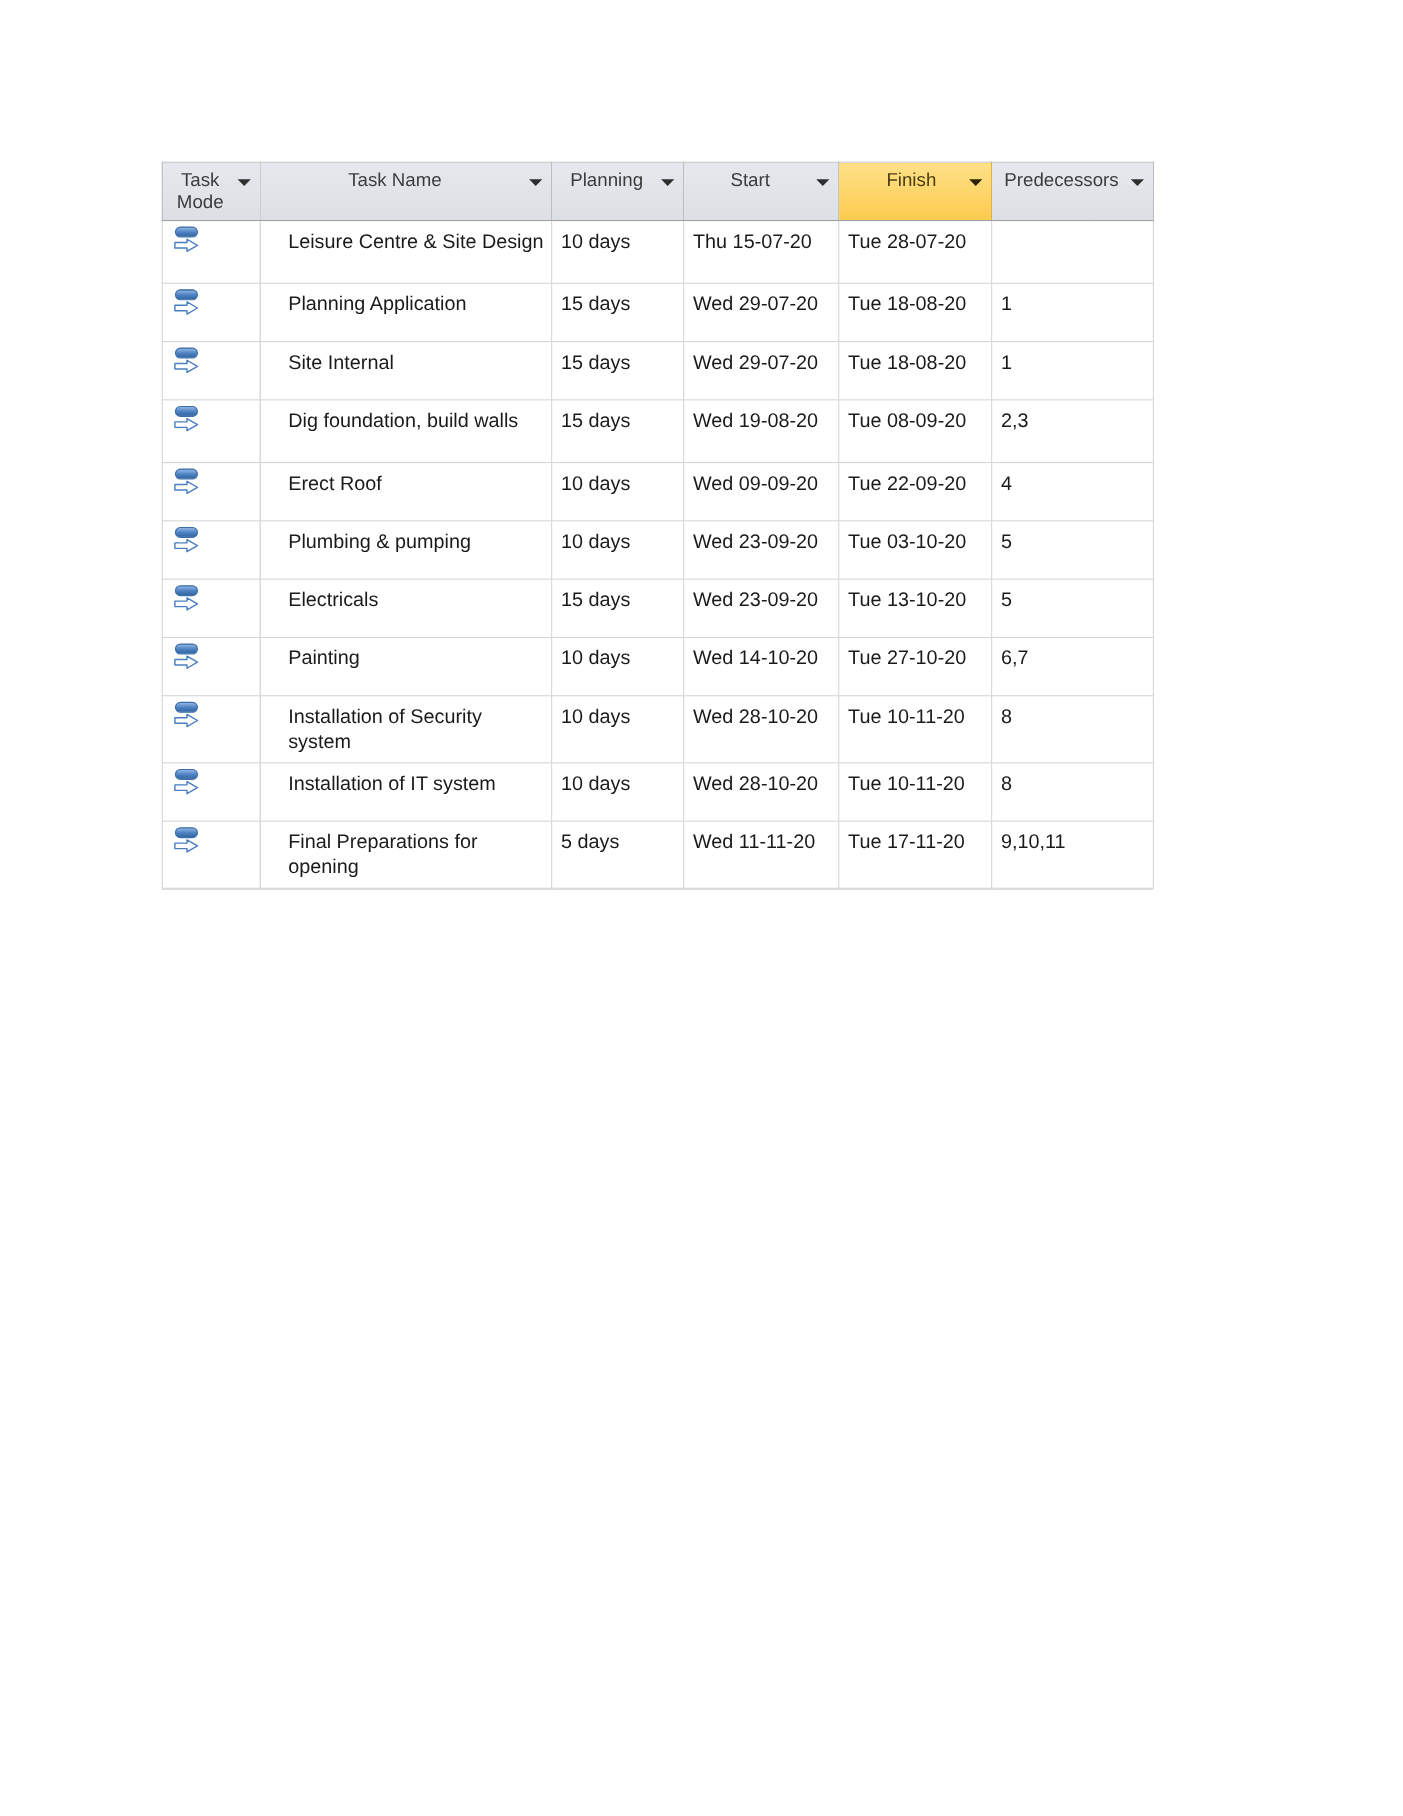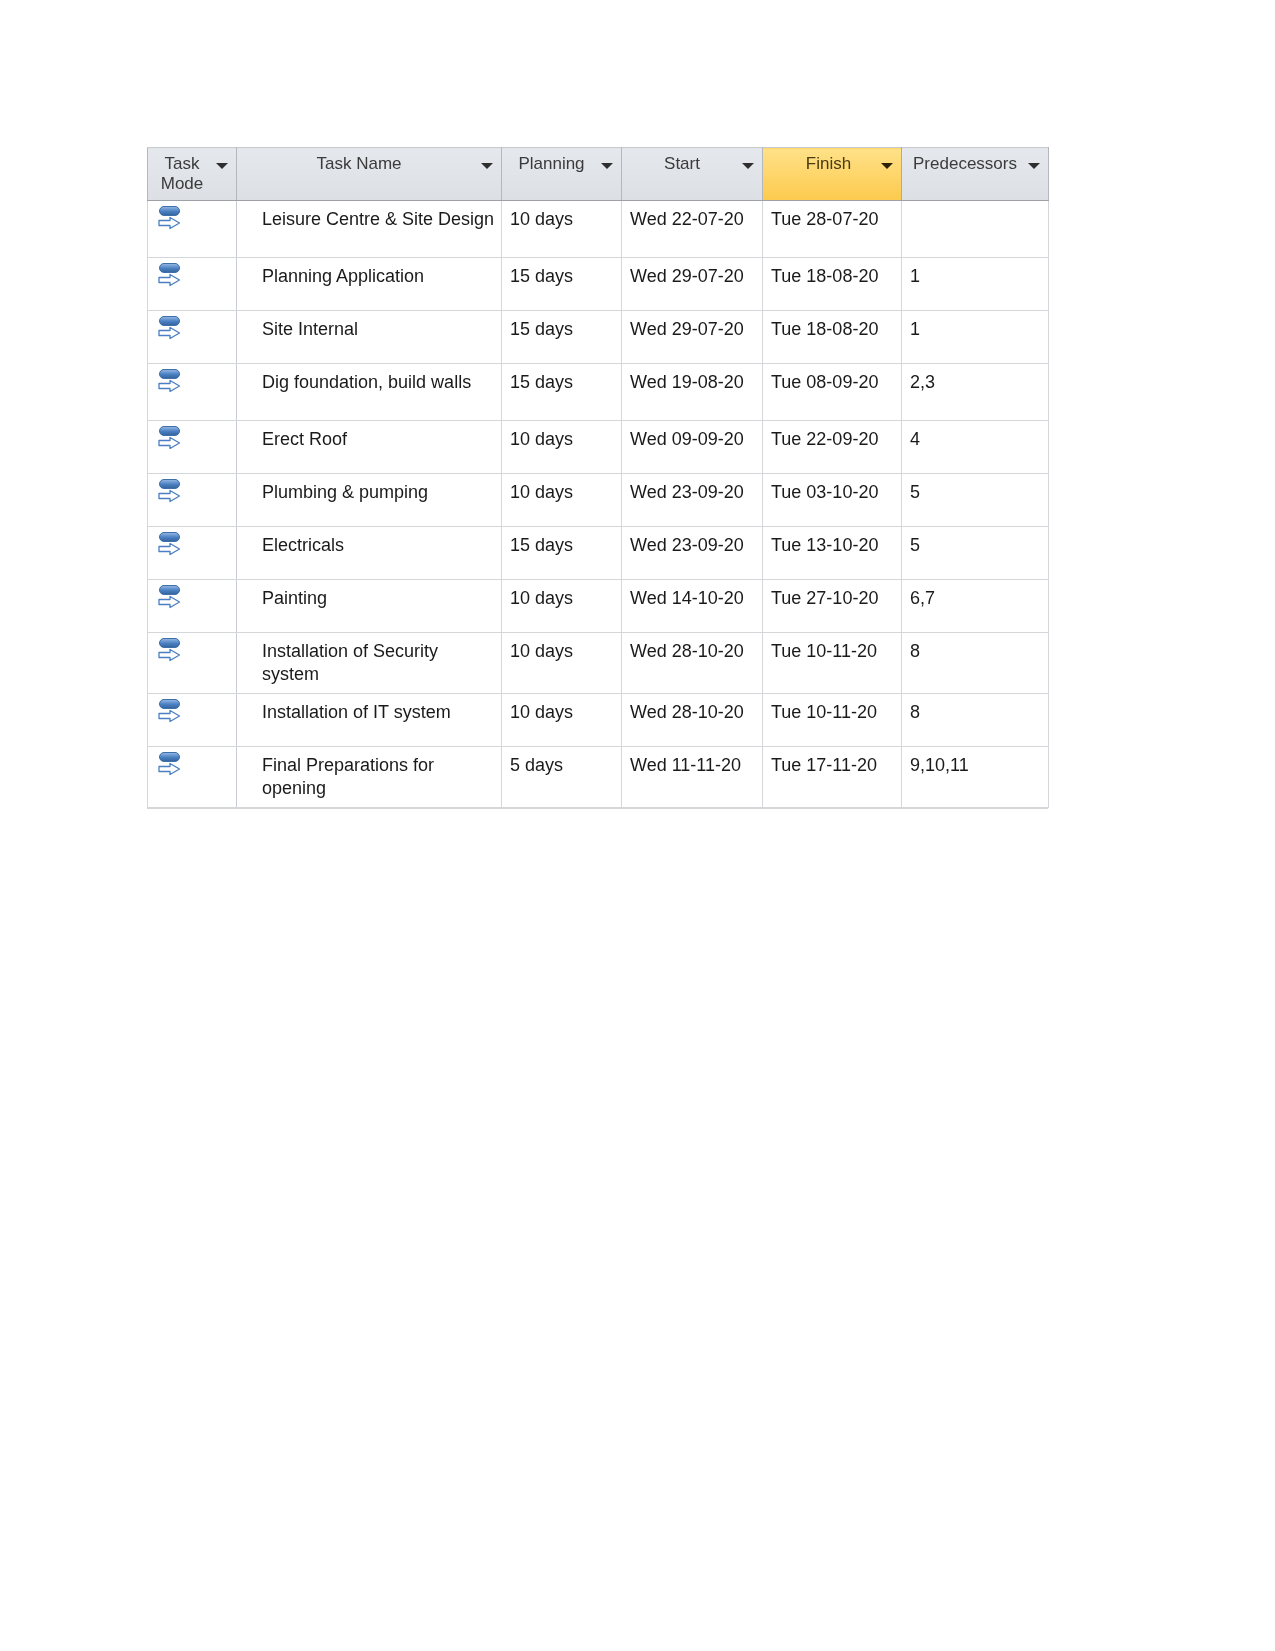--- a/index.html
+++ b/index.html
@@ -192,21 +192,21 @@
           <td class="cell-mode">
             <span class="mode-icon">
               <span class="pill"></span>
               <svg class="arrow" viewBox="0 0 23 14" xmlns="http://www.w3.org/2000/svg">
                 <path d="M1 4.5 H12 V1.5 L21.5 7 L12 12.5 V9.5 H1 Z" fill="#ffffff" stroke="#4a7fc1" stroke-width="1.3" stroke-linejoin="round"></path>
               </svg>
             </span>
           </td>
           <td class="cell-name">Leisure Centre &amp; Site Design</td>
           <td class="cell-dur">10 days</td>
-          <td class="cell-start">Wed 22-07-20</td>
+          <td class="cell-start">Thu 15-07-20</td>
           <td class="cell-fin">Tue 28-07-20</td>
           <td class="cell-pred"></td>
         </tr>
         <tr class="r-short">
           <td class="cell-mode">
             <span class="mode-icon">
               <span class="pill"></span>
               <svg class="arrow" viewBox="0 0 23 14" xmlns="http://www.w3.org/2000/svg">
                 <path d="M1 4.5 H12 V1.5 L21.5 7 L12 12.5 V9.5 H1 Z" fill="#ffffff" stroke="#4a7fc1" stroke-width="1.3" stroke-linejoin="round"></path>
               </svg>

